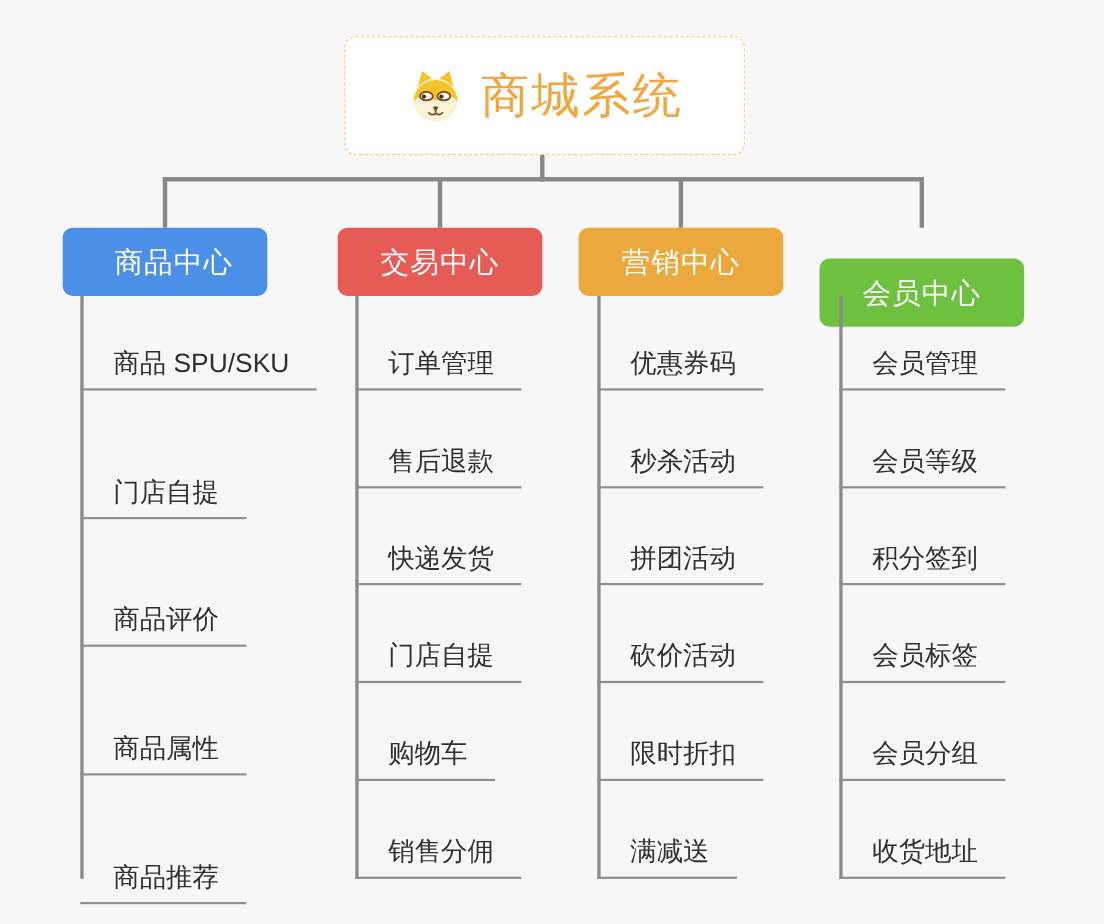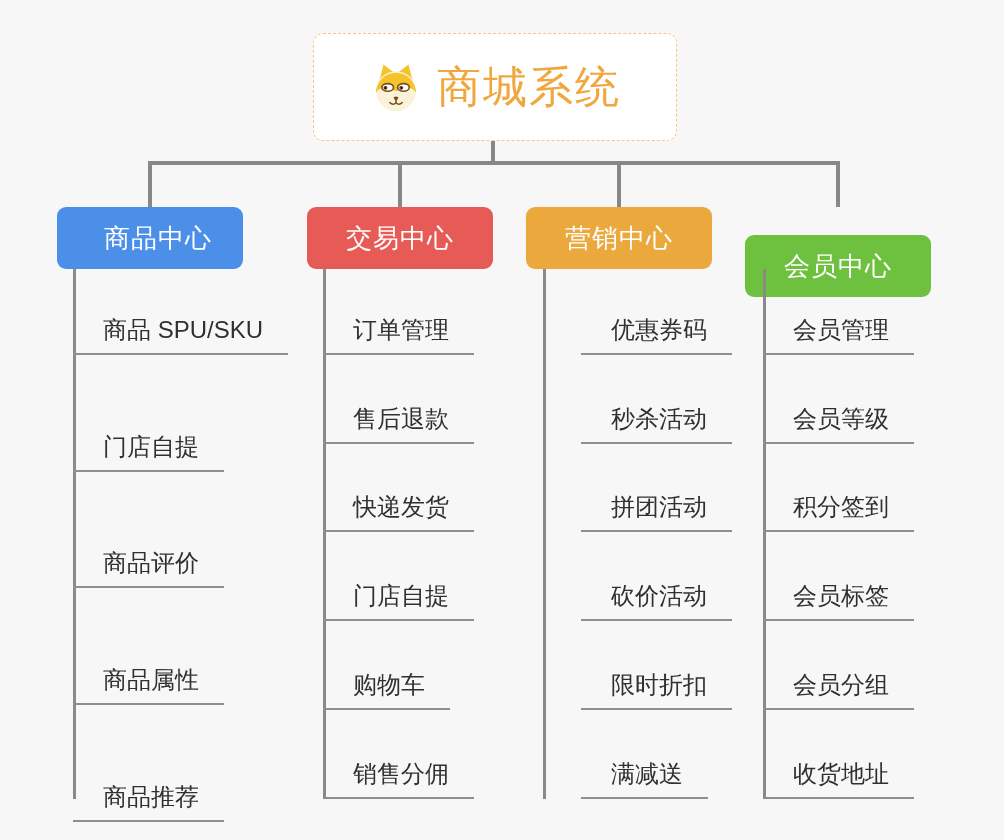--- a/index.html
+++ b/index.html
@@ -82,21 +82,21 @@
   .trunk-3 { left: 763px; }
 
   .items {
     position: absolute;
     top: 266px;
     display: flex;
     flex-direction: column;
   }
   .items-0 { left: 73px; gap: 28px; }
   .items-1 { left: 323px; }
-  .items-2 { left: 543px; margin-left: 38px; }
+  .items-2 { left: 543px; }
   .items-3 { left: 763px; }
 
   .item {
     height: 88.8px;
     display: flex;
     align-items: flex-end;
   }
   .item-label {
     display: inline-block;
     font-size: 24px;

